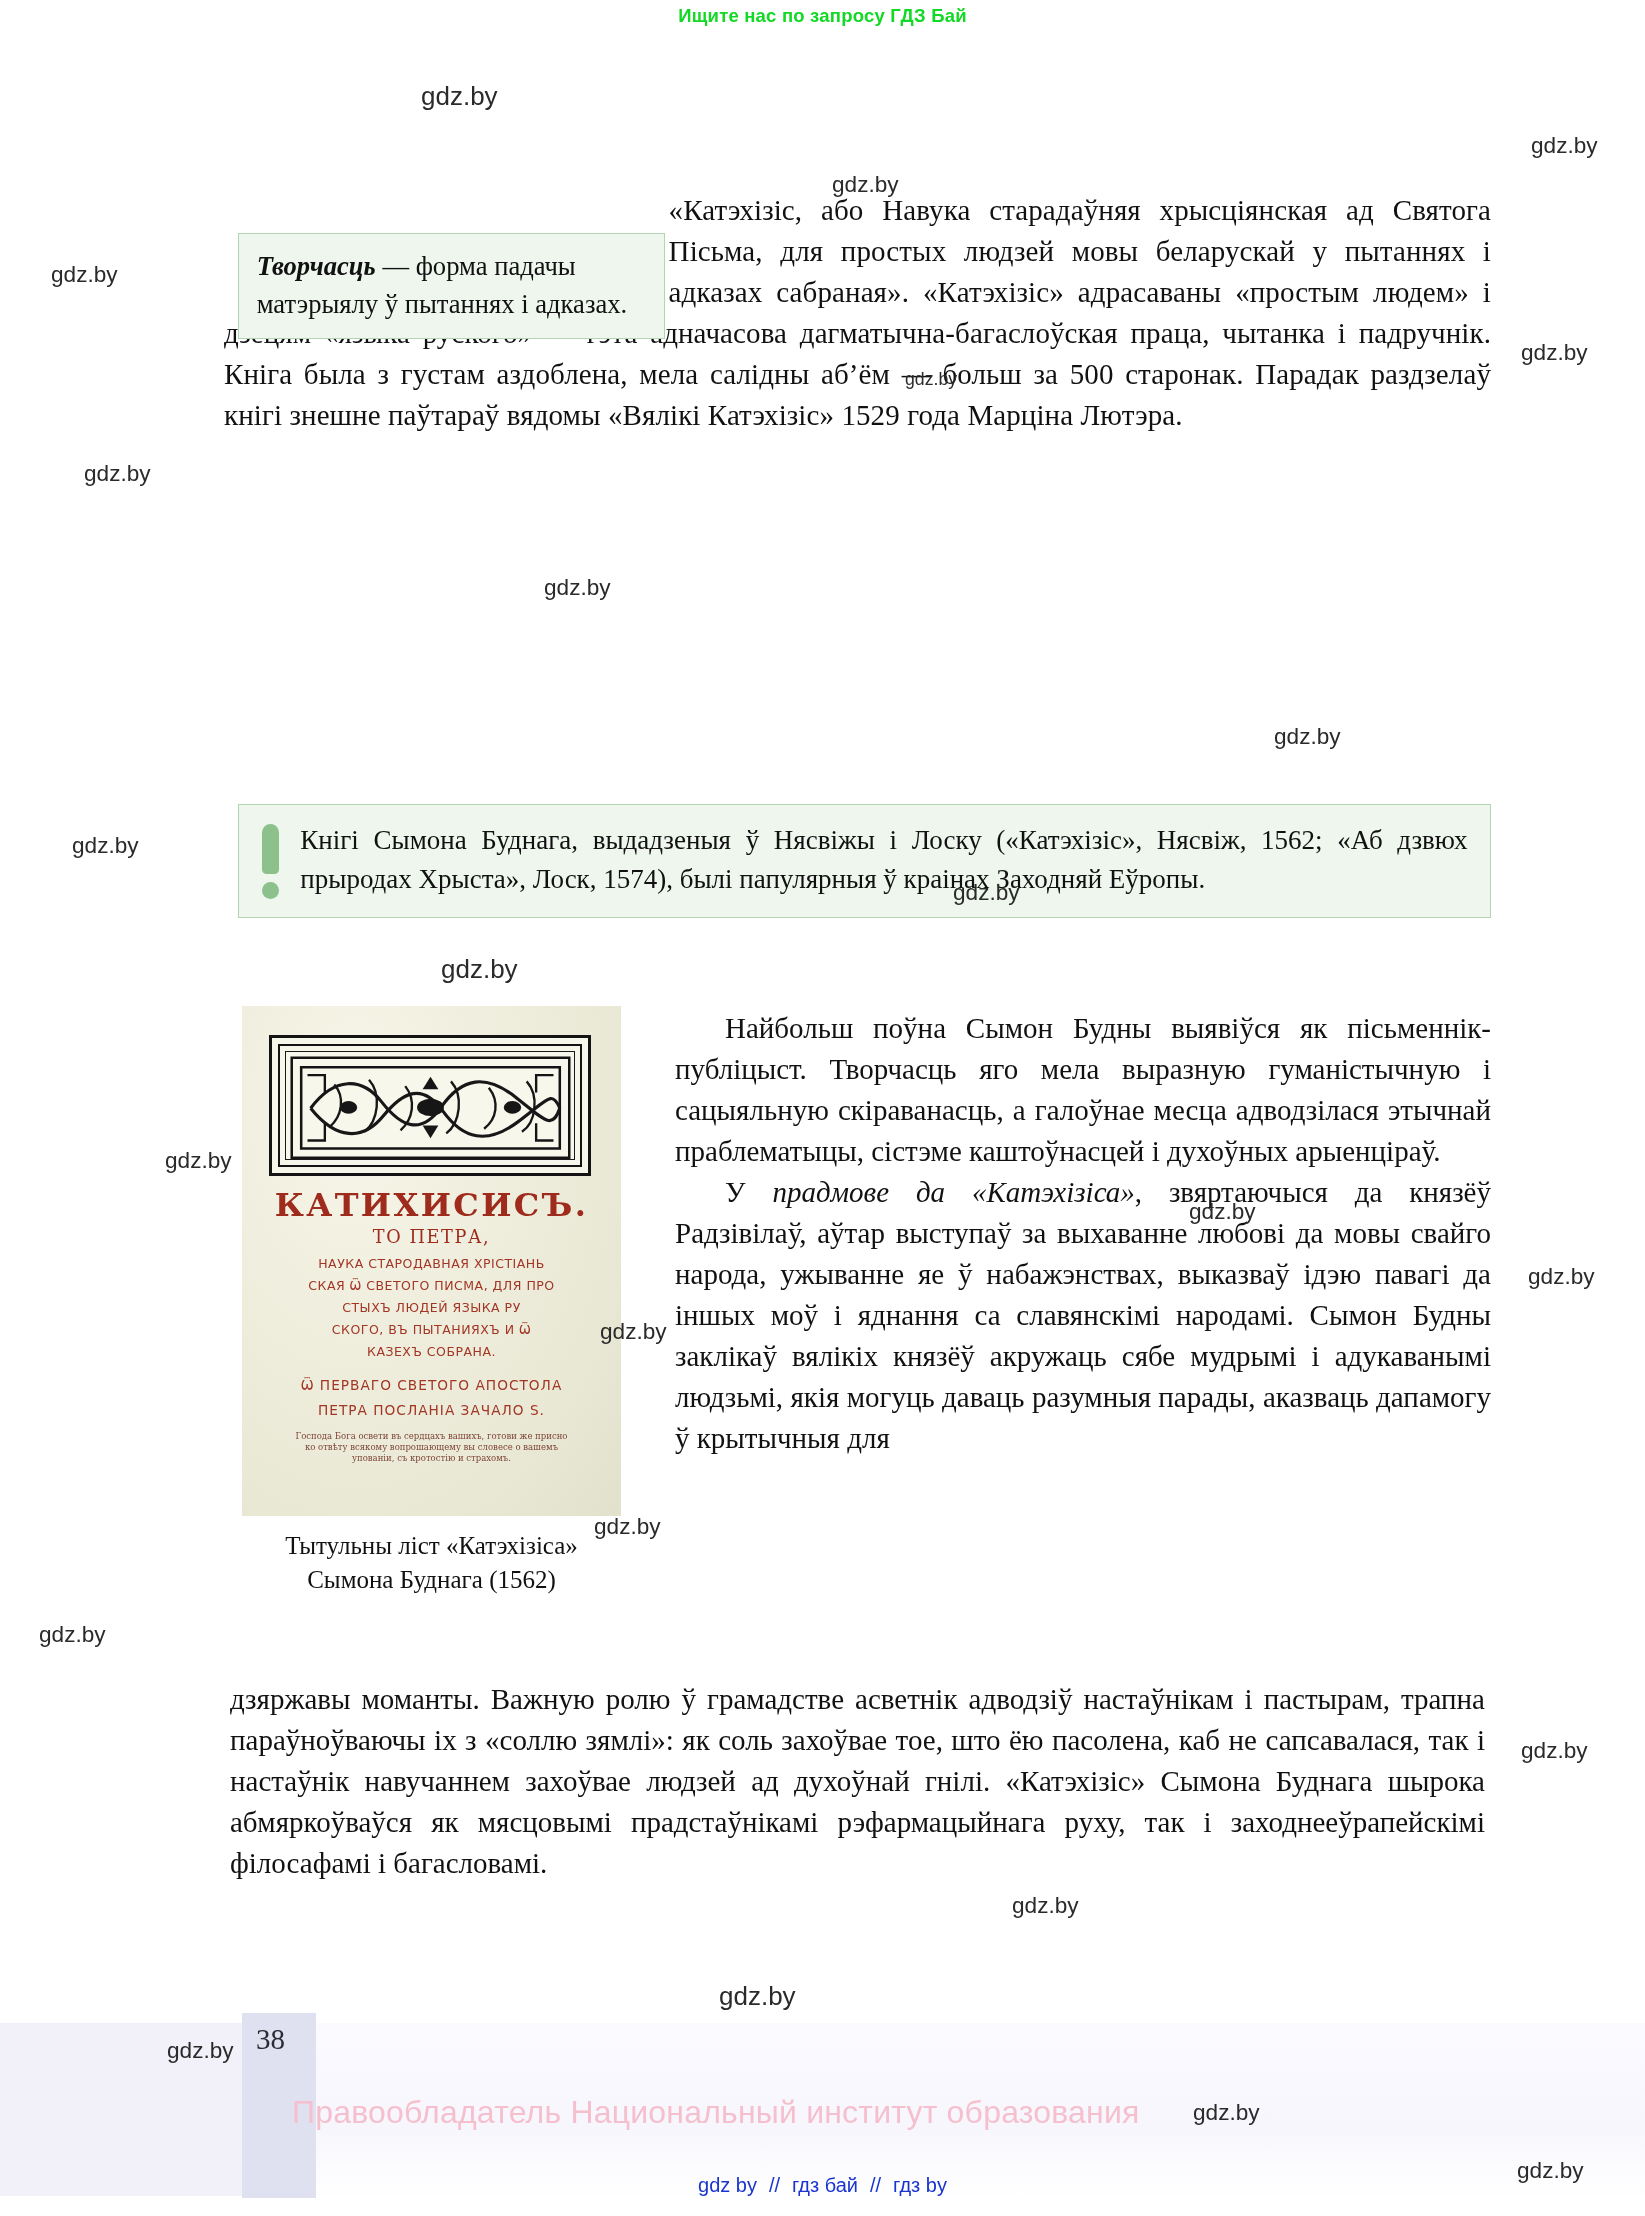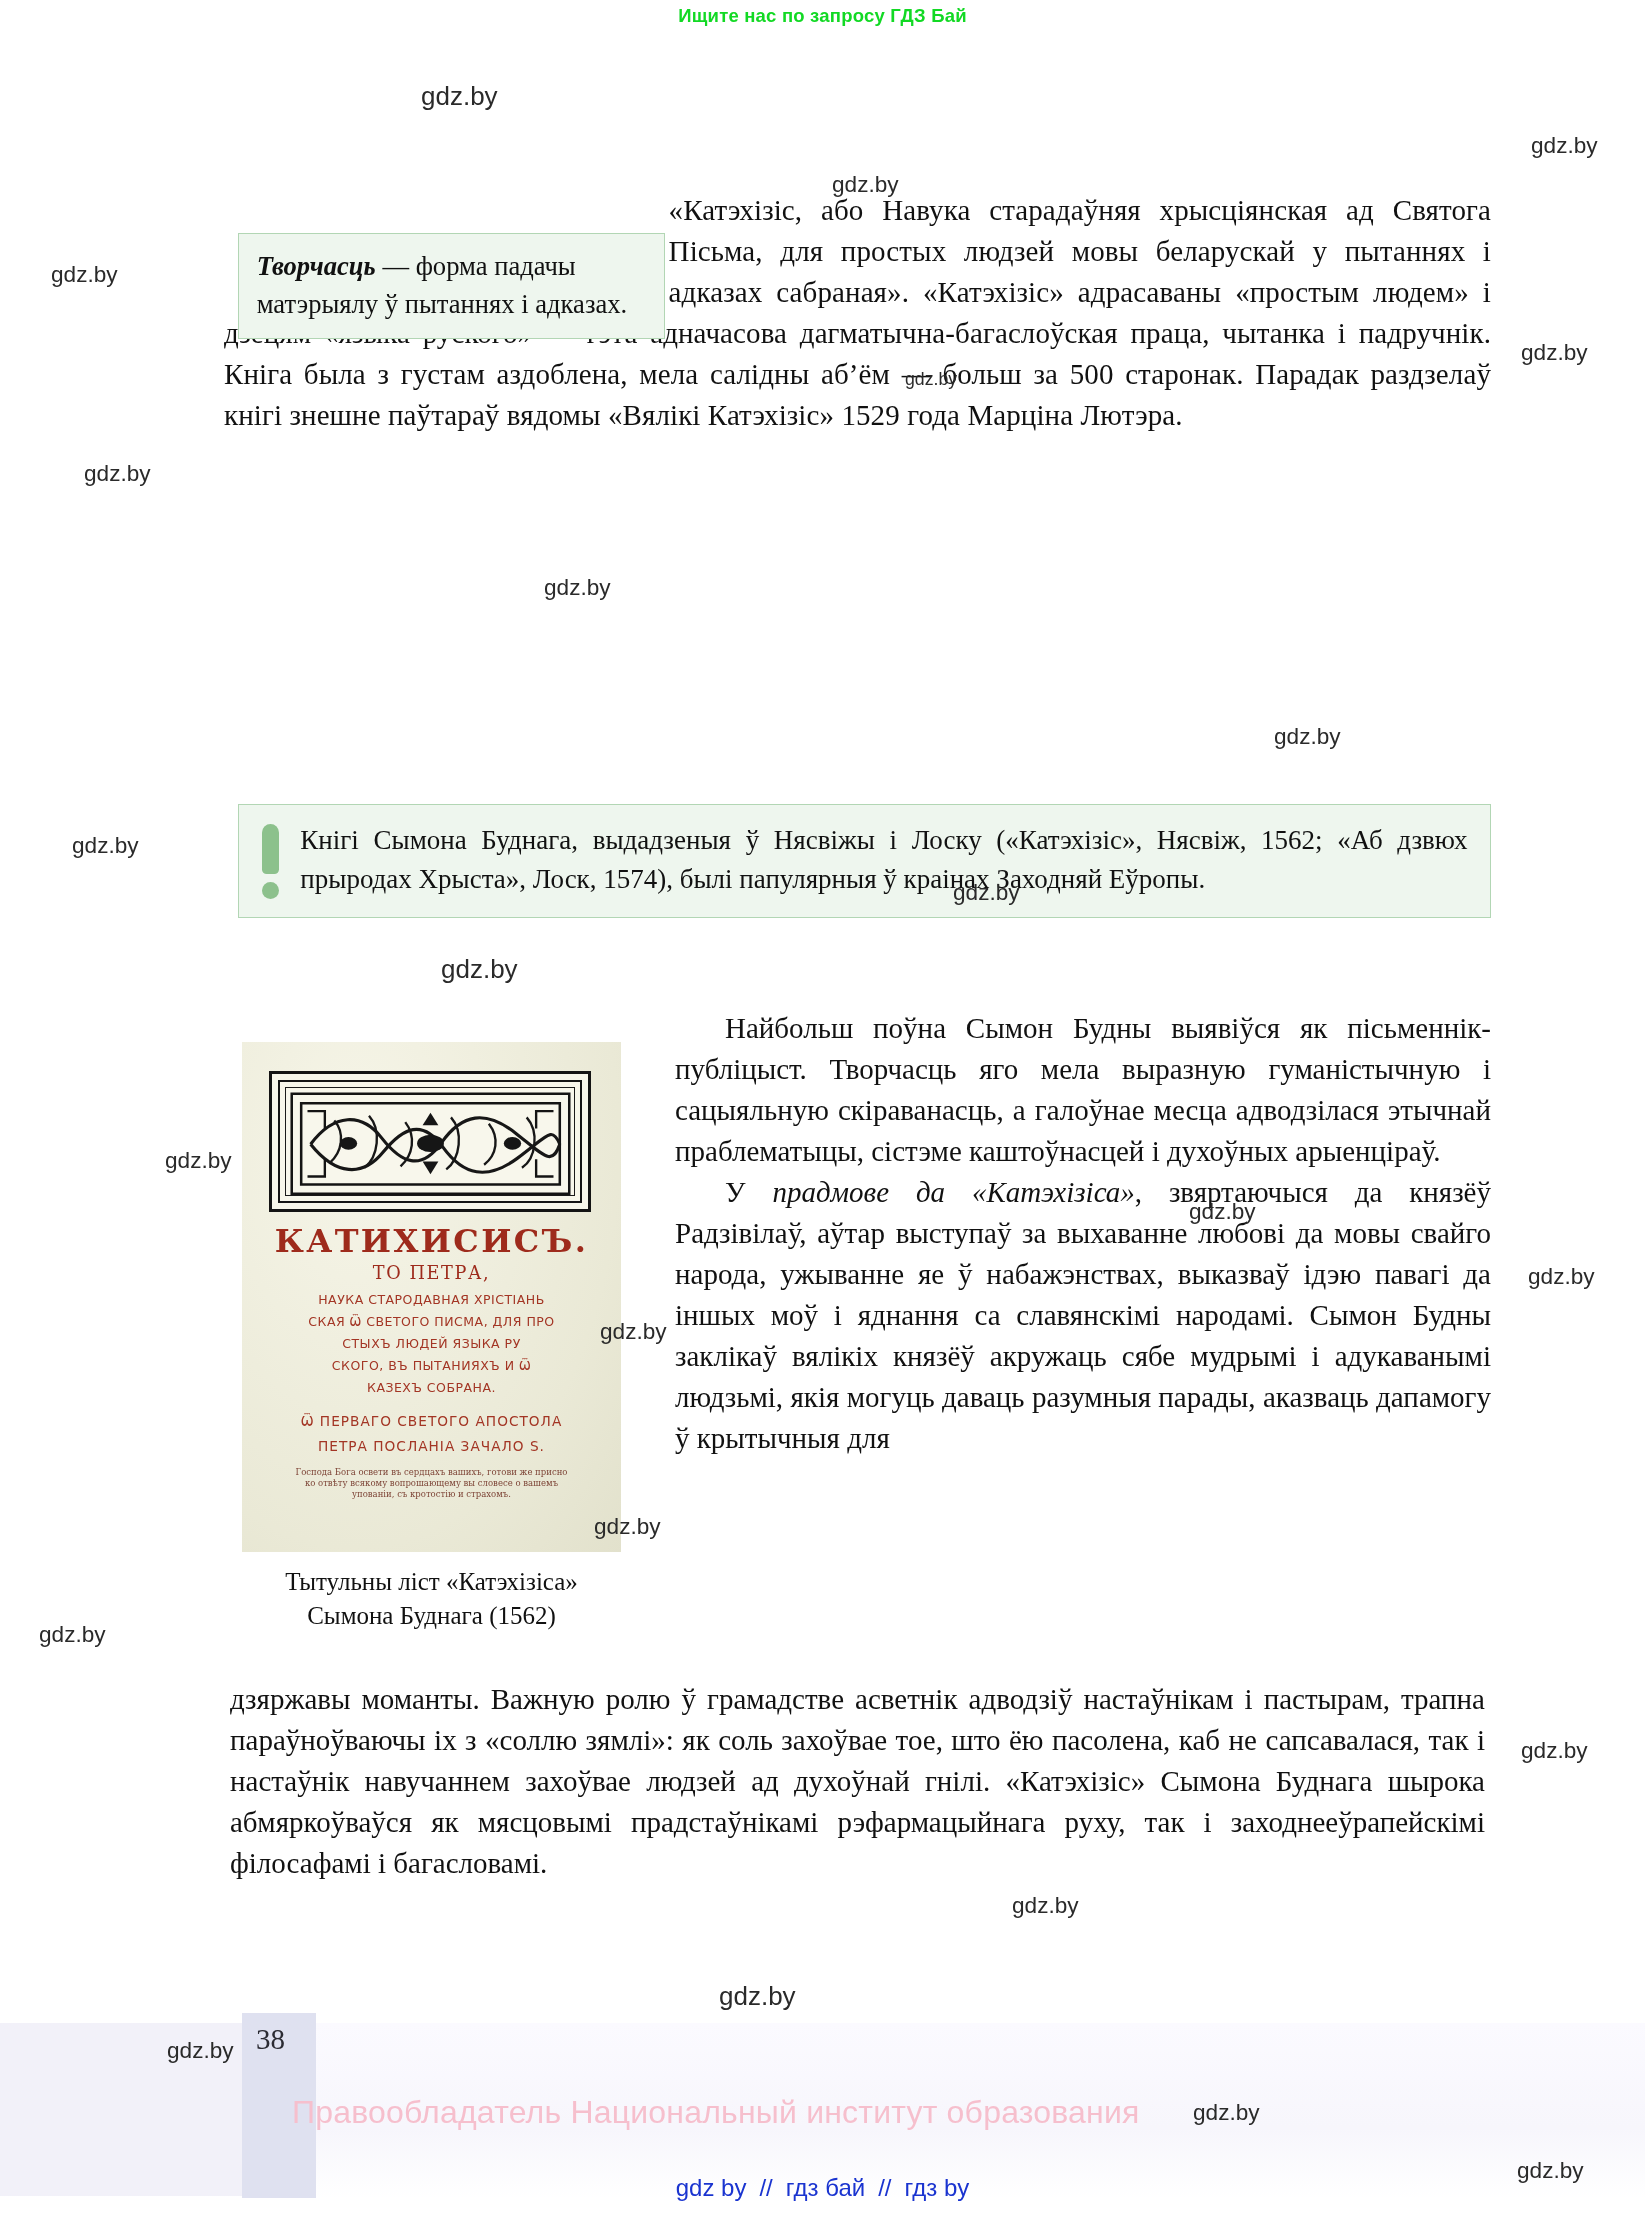--- a/index.html
+++ b/index.html
@@ -164,21 +164,21 @@
     line-height: 39px;
     text-align: justify;
     color: #111;
     flex: 1 1 auto;
   }
 
   
   .figure-wrap {
     position: absolute;
     left: 242px;
-    top: 1010px;
+    top: 974px;
     width: 308px;
     z-index: 6;
   }
   .book-plate {
     width: 379px;
     height: 510px;
     background: #efeee0;
     background-image:
       radial-gradient(ellipse at 30% 20%, #f6f5e8 0%, #eae9d6 70%, #e2e1cc 100%);
     position: relative;
@@ -328,21 +328,21 @@
   }
 
   
   .footer-links {
     position: absolute;
     left: 0;
     top: 2174px;
     width: 1645px;
     text-align: center;
     font-family: "Liberation Sans", sans-serif;
-    font-size: 24px;
+    font-size: 20px;
     color: #1a34d0;
     z-index: 40;
   }
   .footer-links span { margin: 0 3.2px; }
 
   
   .wm {
     position: absolute;
     font-family: "Liberation Sans", sans-serif;
     color: #2a2a2a;

